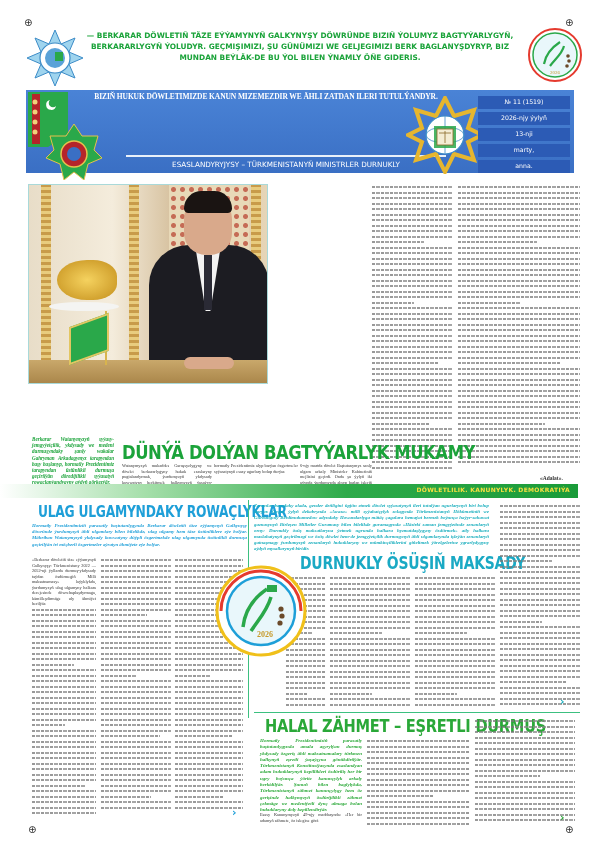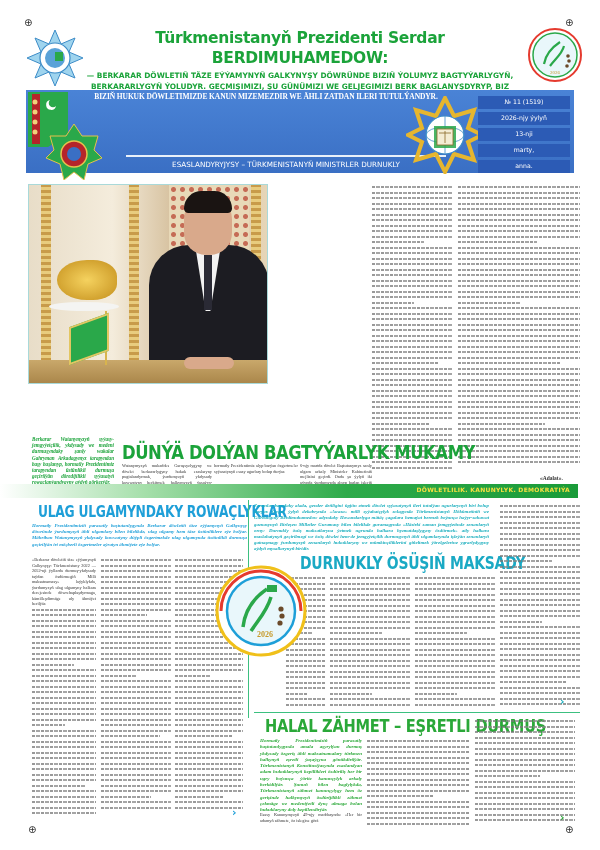--- a/index.html
+++ b/index.html
@@ -80,21 +80,20 @@
   <div class="crosshair" style="left:565px;top:825px;">⊕</div>
 
   <svg class="logo-left" viewBox="0 0 56 56">
     <polygon points="28,0 34,14 48,8 42,22 56,28 42,34 48,48 34,42 28,56 22,42 8,48 14,34 0,28 14,22 8,8 22,14" fill="#9fd4ee" stroke="#3d8cc7" stroke-width="1"></polygon>
     <circle cx="28" cy="28" r="15" fill="#ffffff" stroke="#3d8cc7" stroke-width="1.2"></circle>
     <circle cx="28" cy="28" r="10" fill="#5aa2d8"></circle>
     <rect x="28" y="22" width="8" height="9" fill="#2aa84a"></rect>
   </svg>
 
   <div class="top-quote">
-    <div class="title">Türkmenistanyň Prezidenti Serdar BERDIMUHAMEDOW:</div>
     <div class="sub">— BERKARAR DÖWLETIŇ TÄZE EÝÝAMYNYŇ GALKYNYŞY DÖWRÜNDE BIZIŇ ÝOLUMYZ BAGTYÝARLYGYŇ, BERKARARLYGYŇ ÝOLUDYR. GEÇMIŞIMIZI, ŞU GÜNÜMIZI WE GELJEGIMIZI BERK BAGLANYŞDYRYP, BIZ MUNDAN BEÝLÄK-DE BU ÝOL BILEN ÝNAMLY ÖŇE GIDERIS.</div>
   </div>
 
   <svg class="logo-right" viewBox="0 0 54 54">
     <circle cx="27" cy="27" r="26" fill="#ffffff" stroke="#e53a2e" stroke-width="2"></circle>
     <circle cx="27" cy="27" r="22" fill="#e9f7fb" stroke="#2aa84a" stroke-width="1.5"></circle>
     <path d="M16 36 C18 24 26 18 32 14 M22 38 C28 30 34 26 36 18" stroke="#2aa84a" stroke-width="2.2" fill="none"></path>
     <circle cx="40" cy="28" r="1.8" fill="#6b4a2a"></circle>
       <circle cx="41" cy="33" r="1.8" fill="#6b4a2a"></circle>
       <circle cx="39" cy="38" r="1.8" fill="#6b4a2a"></circle>

